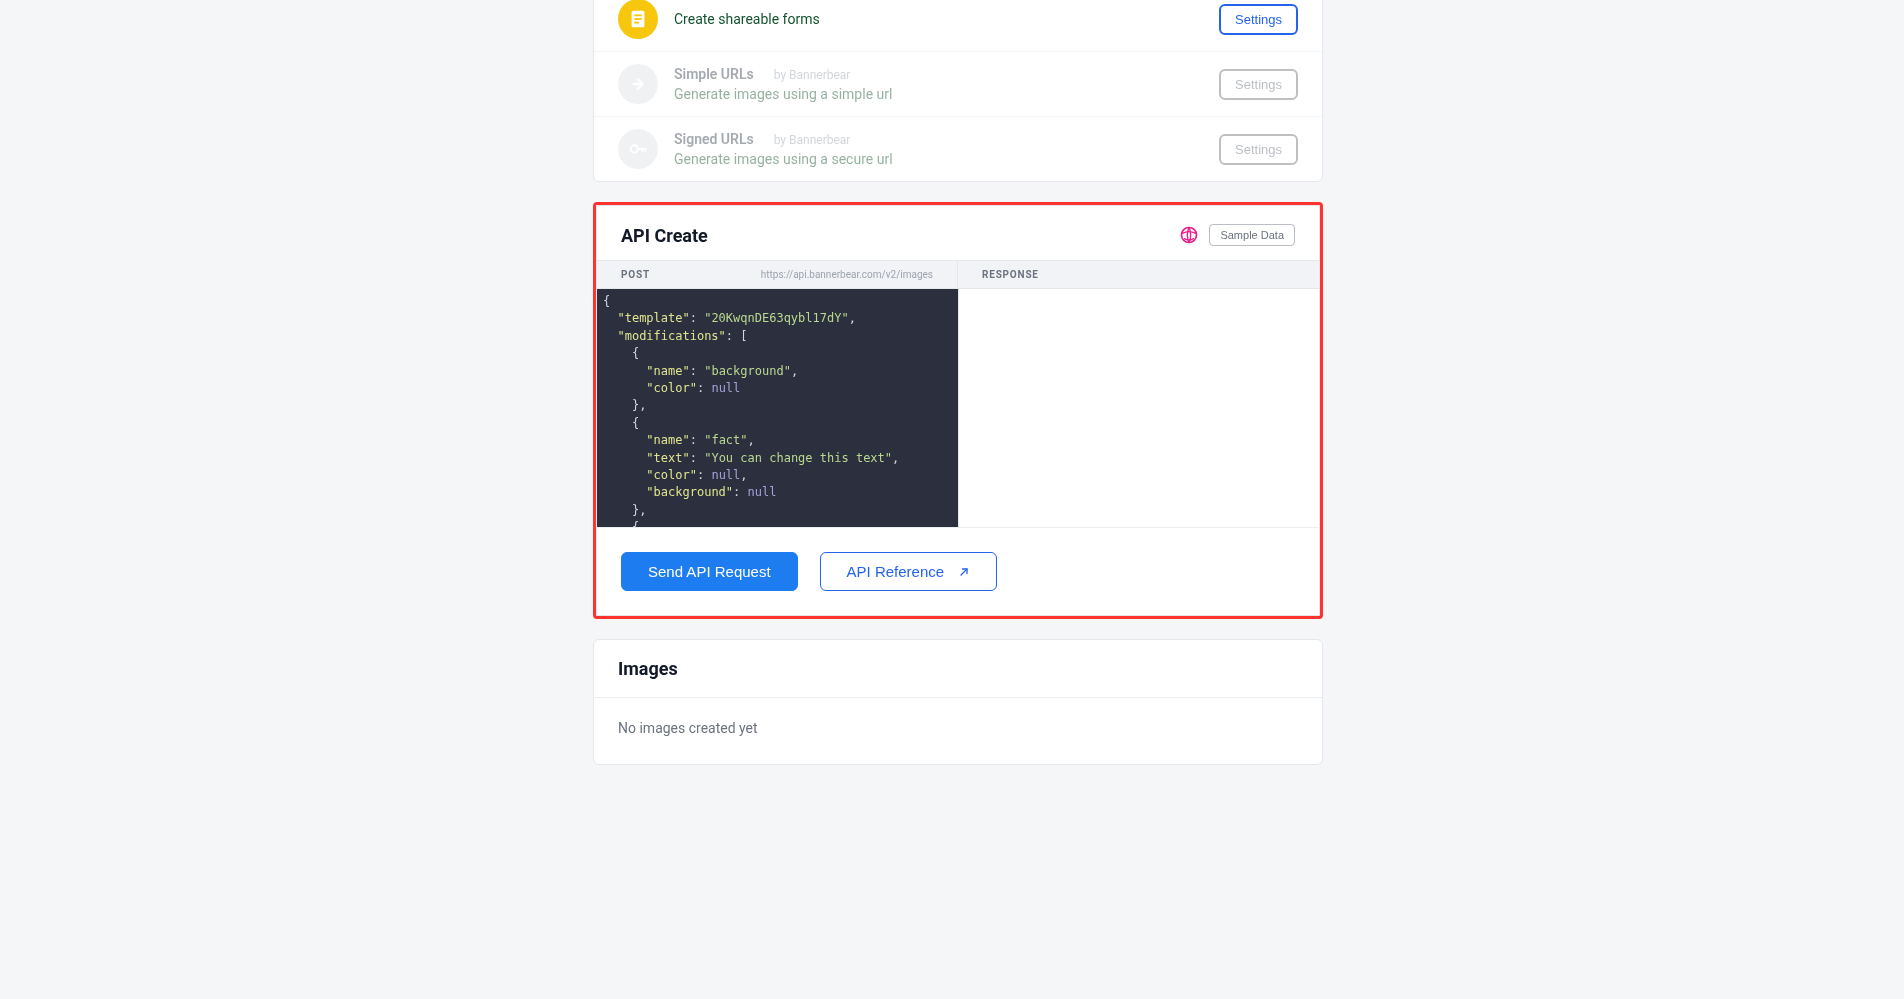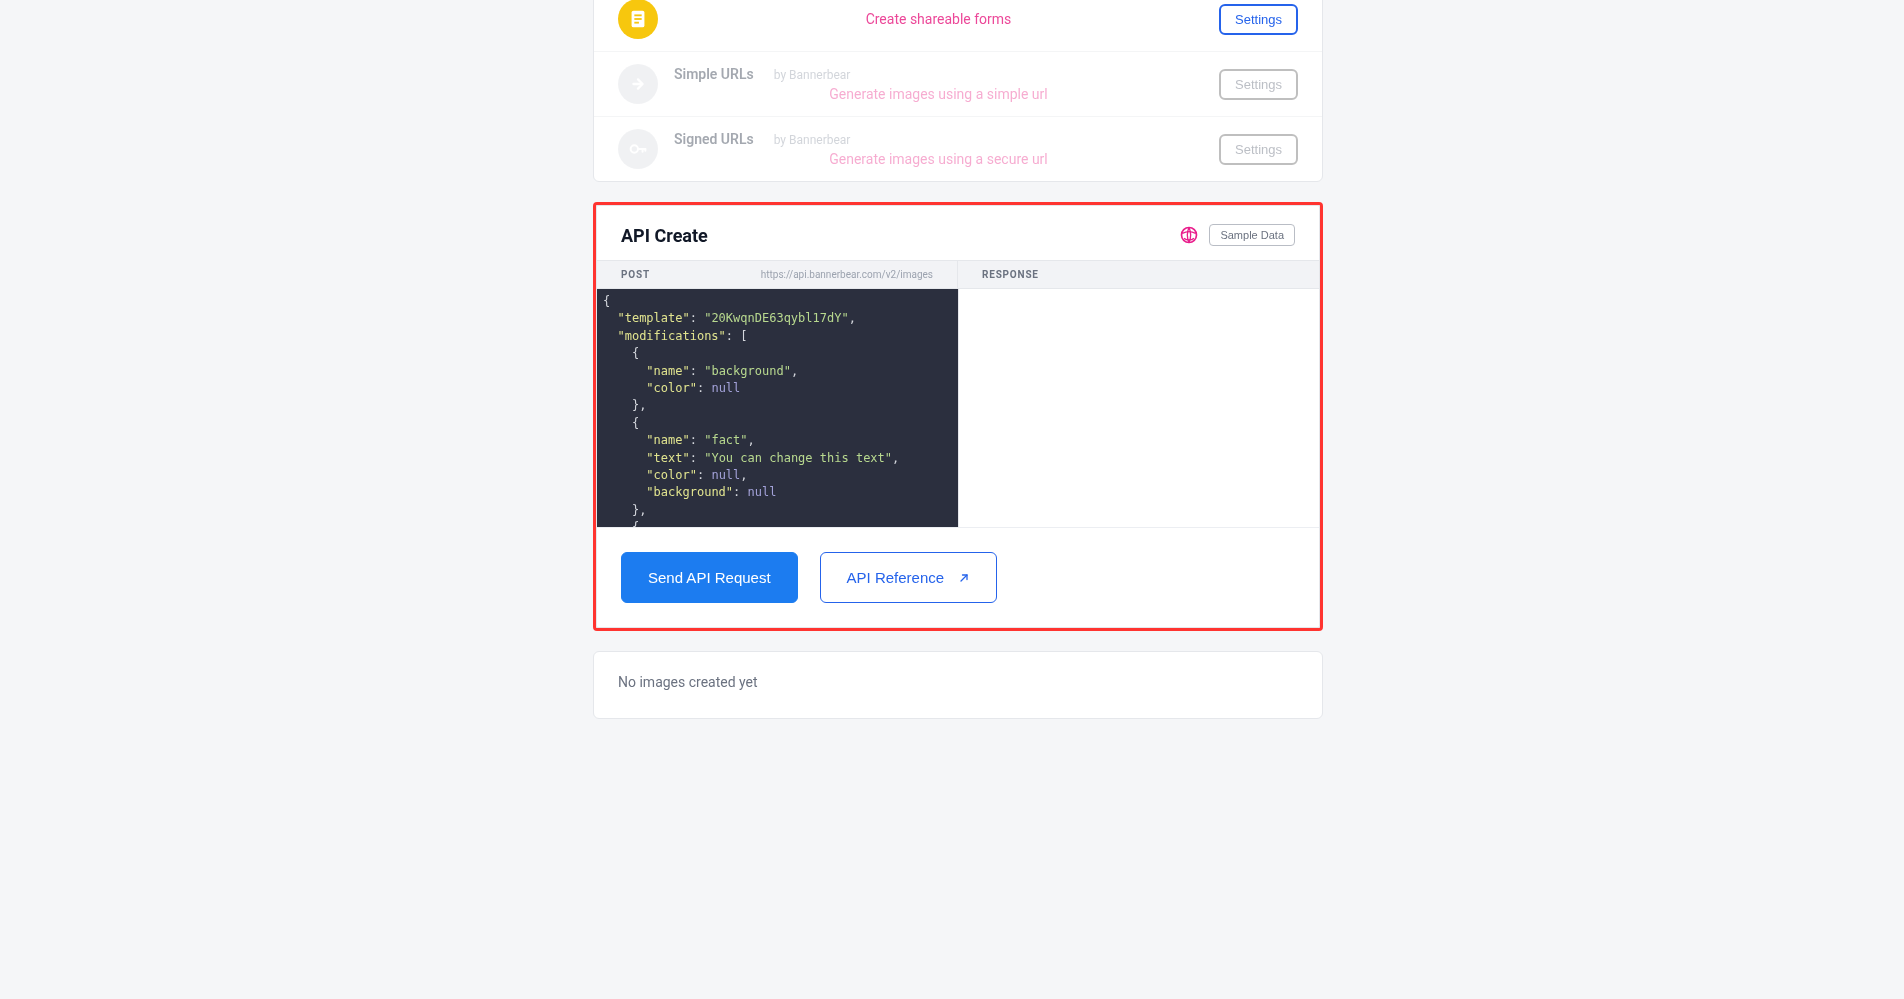--- a/index.html
+++ b/index.html
@@ -44,21 +44,21 @@
     flex: 0 0 40px;
     display: flex; align-items: center; justify-content: center;
   }
   .integration-icon.yellow { background: #f7c70e; color: #fff; }
   .integration-icon.grey-solid { background: #e0e2e6; color: #fff; }
   .integration-icon.grey-outline { background: #e0e2e6; color: #fff; }
   .integration-icon svg { width: 22px; height: 22px; }
   .integration-text { flex: 1 1 auto; line-height: 1.25; }
   .integration-title { font-size: 14px; font-weight: 600; color: #374151; }
   .integration-by { font-size: 12px; font-weight: 400; color: #9ca3af; margin-left: 16px; }
-  .integration-sub { font-size: 14px; color: #ec4899; margin-top: 2px; text-align: center; }
+  .integration-sub { font-size: 14px; color: #14532d; margin-top: 2px; }
   .settings-btn {
     background: #fff;
     border: 2px solid #737373;
     color: #6b7280;
     font-size: 13px;
     padding: 6px 14px;
     border-radius: 6px;
     cursor: pointer;
   }
   .settings-btn.primary {
@@ -159,21 +159,21 @@
     display: flex;
     gap: 22px;
     border-top: 1px solid #eceef2;
   }
   .btn-primary {
     background: #1c7cf0;
     color: #fff;
     border: 1px solid #1c7cf0;
     font-size: 15px;
     font-weight: 500;
-    padding: 16px 26px;
+    padding: 10px 26px;
     border-radius: 6px;
     cursor: pointer;
   }
   .btn-outline {
     background: #fff;
     color: #2563eb;
     border: 1px solid #2563eb;
     font-size: 15px;
     font-weight: 500;
     padding: 10px 26px;
@@ -327,17 +327,18 @@
               <line x1="6" y1="18" x2="18" y2="6"></line>
               <polyline points="9 6 18 6 18 15"></polyline>
             </svg>
           </button>
         </div>
 
       </div>
     </div>
 
     <div class="images-card">
+      <div class="images-header">Images</div>
       <div class="images-body">No images created yet</div>
     </div>
 
   </div>
 </div>
 
 </body></html>

